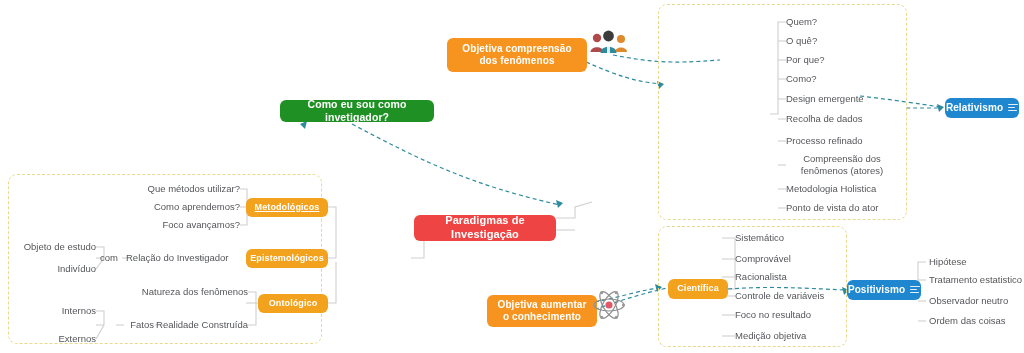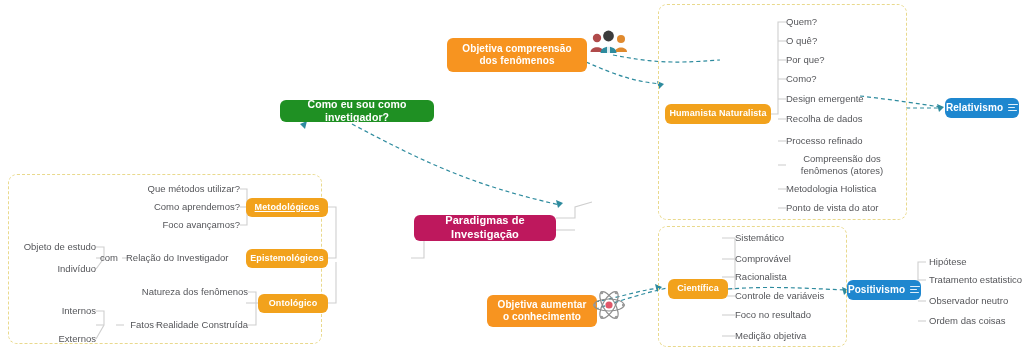--- a/index.html
+++ b/index.html
@@ -12,21 +12,21 @@
   svg.wires{position:absolute;left:0;top:0;width:1024px;height:353px;pointer-events:none;}
 
   .node{
     position:absolute;box-sizing:border-box;
     border-radius:6px;color:#ffffff;font-weight:bold;
     display:flex;align-items:center;justify-content:center;
     text-align:center;line-height:1.25;
     letter-spacing:.1px;
     z-index:5;
   }
-  .n-orangered{background:#be185d;font-size:11px;}
+  .n-orangered{background:#ef4444;font-size:11px;}
   .n-green{background:#1f9023;font-size:10.5px;}
   .n-orange{background:#f79420;font-size:10px;}
   .n-amber{background:#f2a21c;font-size:9px;}
   .n-blue{background:#1e87cf;font-size:10px;}
 
   .leaf{
     position:absolute;font-size:9.5px;color:#55565a;
     font-weight:normal;white-space:nowrap;line-height:1.25;
     z-index:4;
   }
@@ -176,21 +176,20 @@
   <div class="node n-orangered" style="left:414px;top:215px;width:142px;height:26px;">Paradigmas de Investigação</div>
 
 
 
   <div class="node n-green" style="left:280px;top:100px;width:154px;height:22px;">Como eu sou como invetigador?</div>
 
   <div class="node n-orange" style="left:447px;top:38px;width:140px;height:34px;padding:0 6px;">Objetiva compreensão dos fenômenos</div>
 
   <div class="node n-orange" style="left:487px;top:295px;width:110px;height:32px;padding:0 6px;">Objetiva aumentar o conhecimento</div>
 
-  <div class="node n-amber" style="left:665px;top:104px;width:106px;height:20px;">Humanista Naturalista</div>
 
   <div class="node n-amber" style="left:668px;top:279px;width:60px;height:20px;">Científica</div>
 
   <div class="node n-blue" style="left:945px;top:98px;width:74px;height:20px;">
     <span>Relativismo</span>
     <span class="chipicon">
         <i></i>
         <i></i>
         <i></i>
       </span>

